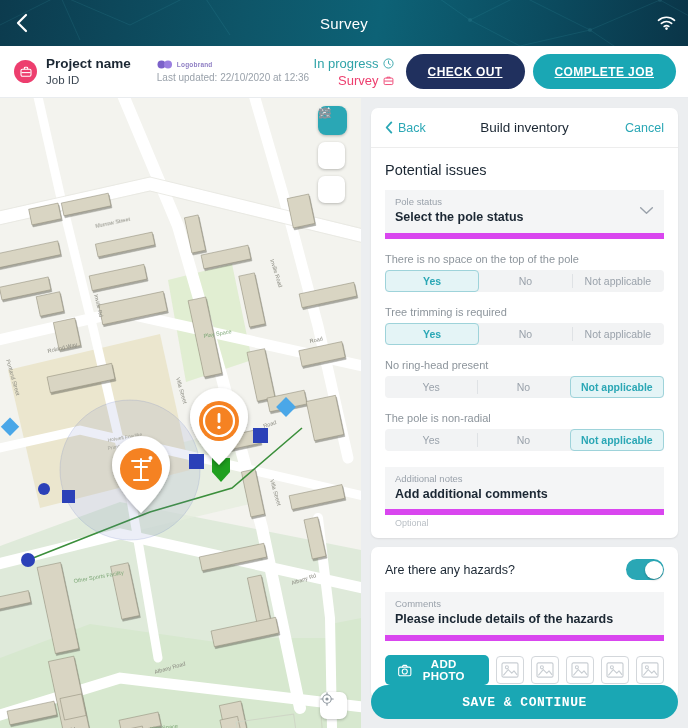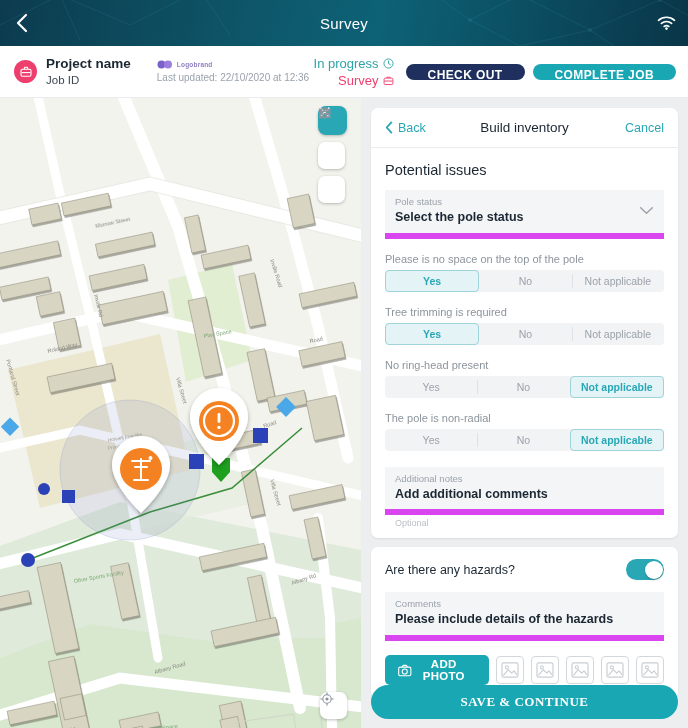--- a/index.html
+++ b/index.html
@@ -60,22 +60,23 @@
     margin-left: auto; display: flex; flex-direction: column;
     align-items: flex-end; gap: 2px; margin-right: 12px;
   }
   .status-row { display: flex; align-items: center; gap: 4px; }
   .status-row .txt { font-size: 13px; }
   .status-inprogress .txt { color: #2fa3a8; }
   .status-survey .txt { color: #ed3e6e; }
   .pill {
     border: none; border-radius: 20px; color: #fff;
     font-size: 12px; font-weight: bold; letter-spacing: .4px;
-    height: 16px; padding: 4px 22px; cursor: pointer;
+    height: 35px; padding: 4px 22px; cursor: pointer;
     font-family: "Liberation Sans", sans-serif;
+    text-decoration: underline;
   }
   .pill-dark { background: #20305e; }
   .pill-teal { background: #1aa7b4; margin-left: 8px; text-align: right; }
 
   
   .body-split { position: absolute; top: 98px; left: 0; right: 0; bottom: 0; display: flex; }
 
   
   .map { position: relative; width: 361px; height: 630px; overflow: hidden; background: #eef0e9; }
   .map svg { position: absolute; inset: 0; }
@@ -158,21 +159,21 @@
   .photo-slot {
     width: 28px; height: 28px; border: 1px solid #d3d7db; border-radius: 4px;
     background: #fff; display: flex; align-items: center; justify-content: center;
     cursor: pointer; flex: none;
   }
 
   .save-bar { position: absolute; left: 10px; right: 10px; bottom: 9px; }
   .save-btn {
     width: 100%; height: 34px; border: none; border-radius: 19px;
     background: #1aa7b4; color: #fff; font-size: 13px; font-weight: bold;
-    letter-spacing: .5px; cursor: pointer; font-family: Liberation Serif, serif;
+    letter-spacing: .5px; cursor: pointer; font-family: Liberation Mono, monospace;
   }
 </style>
 </head>
 <body>
 
 <div id="app">
 
   <div class="topbar">
     <svg class="topbar-deco" viewBox="0 0 688 46" preserveAspectRatio="none">
       <g stroke="#4fc3cf" stroke-width="1" fill="none" opacity="0.5">
@@ -466,21 +467,21 @@
             <div class="field-inner">
               <div class="field-label">Pole status</div>
               <div class="field-value">Select the pole status</div>
             </div>
             <svg width="15" height="9" viewBox="0 0 16 10">
               <polyline points="1.5,2 8,8 14.5,2" fill="none" stroke="#9aa2ab" stroke-width="1.6" stroke-linecap="round" stroke-linejoin="round"></polyline>
             </svg>
           </div>
 
           <div class="qgroup">
-            <div class="qlabel">Please is no space on the top of the pole</div>
+            <div class="qlabel">There is no space on the top of the pole</div>
             <div class="seg">
               <div class="seg-opt active">Yes</div>
               <div class="seg-opt">No</div>
               <div class="seg-opt">Not applicable</div>
             </div>
           </div>
 
           <div class="qgroup">
             <div class="qlabel">Tree trimming is required</div>
             <div class="seg">

